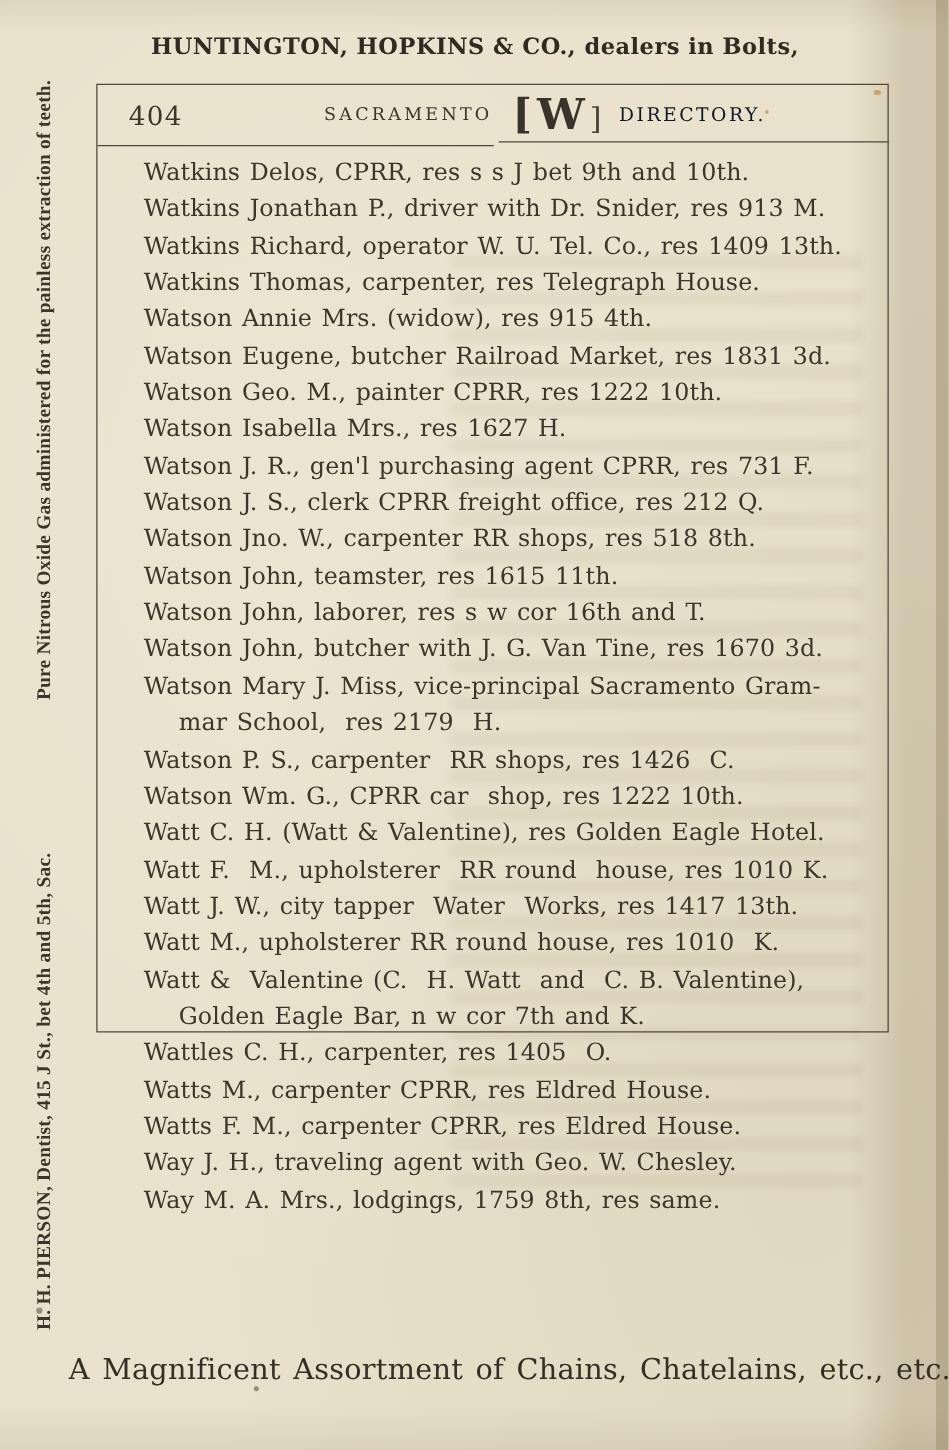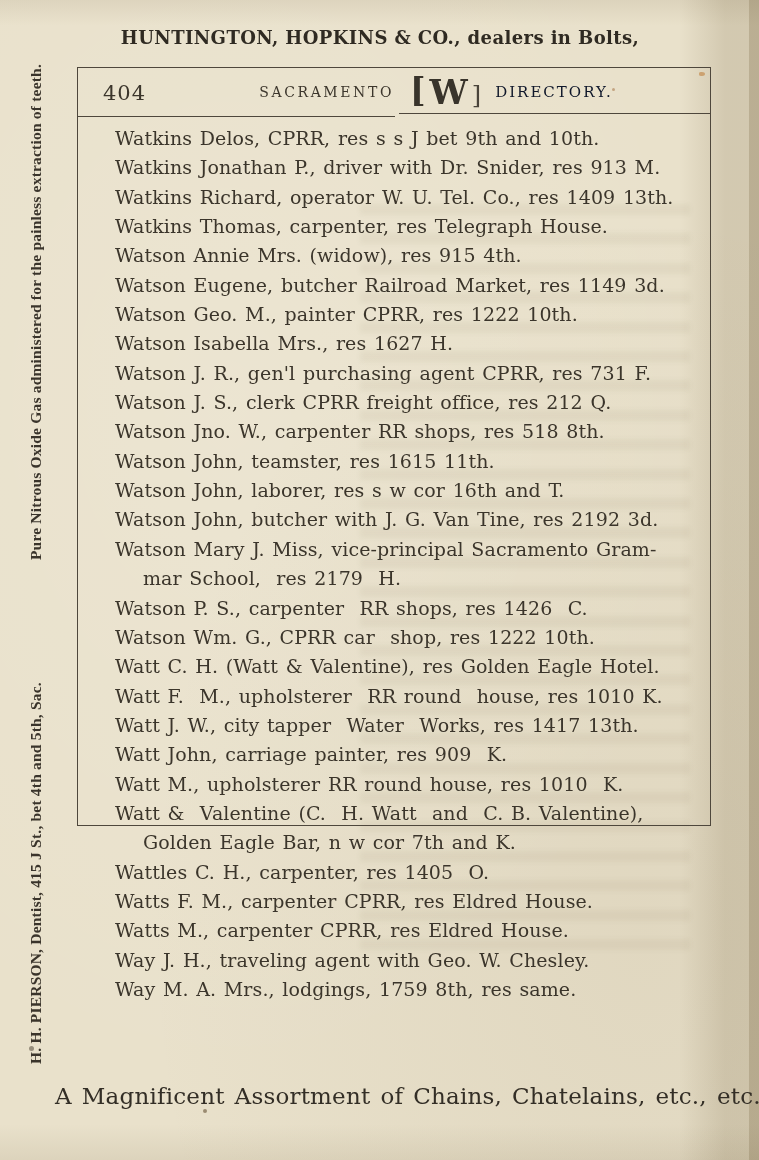--- a/index.html
+++ b/index.html
@@ -133,43 +133,42 @@
   </div>
   <div class="header-rule left"></div>
   <div class="header-rule right"></div>
 
   <div class="entries">
       <div class="entry">Watkins Delos, CPRR, res s s J bet 9th and 10th.</div>
       <div class="entry">Watkins Jonathan P., driver with Dr. Snider, res 913 M.</div>
       <div class="entry">Watkins Richard, operator W. U. Tel. Co., res 1409 13th.</div>
       <div class="entry">Watkins Thomas, carpenter, res Telegraph House.</div>
       <div class="entry">Watson Annie Mrs. (widow), res 915 4th.</div>
-      <div class="entry">Watson Eugene, butcher Railroad Market, res 1149 3d.</div>
+      <div class="entry">Watson Eugene, butcher Railroad Market, res 1831 3d.</div>
       <div class="entry">Watson Geo. M., painter CPRR, res 1222 10th.</div>
       <div class="entry">Watson Isabella Mrs., res 1627 H.</div>
       <div class="entry">Watson J. R., gen'l purchasing agent CPRR, res 731 F.</div>
       <div class="entry">Watson J. S., clerk CPRR freight office, res 212 Q.</div>
       <div class="entry">Watson Jno. W., carpenter RR shops, res 518 8th.</div>
       <div class="entry">Watson John, teamster, res 1615 11th.</div>
       <div class="entry">Watson John, laborer, res s w cor 16th and T.</div>
-      <div class="entry">Watson John, butcher with J. G. Van Tine, res 2192 3d.</div>
+      <div class="entry">Watson John, butcher with J. G. Van Tine, res 1670 3d.</div>
       <div class="entry">Watson Mary J. Miss, vice-principal Sacramento Gram-
 mar School,  res 2179  H.</div>
       <div class="entry">Watson P. S., carpenter  RR shops, res 1426  C.</div>
       <div class="entry">Watson Wm. G., CPRR car  shop, res 1222 10th.</div>
       <div class="entry">Watt C. H. (Watt &amp; Valentine), res Golden Eagle Hotel.</div>
       <div class="entry">Watt F.  M., upholsterer  RR round  house, res 1010 K.</div>
       <div class="entry">Watt J. W., city tapper  Water  Works, res 1417 13th.</div>
-      <div class="entry">Watt John, carriage painter, res 909  K.</div>
       <div class="entry">Watt M., upholsterer RR round house, res 1010  K.</div>
       <div class="entry">Watt &amp;  Valentine (C.  H. Watt  and  C. B. Valentine),
 Golden Eagle Bar, n w cor 7th and K.</div>
       <div class="entry">Wattles C. H., carpenter, res 1405  O.</div>
+      <div class="entry">Watts M., carpenter CPRR, res Eldred House.</div>
       <div class="entry">Watts F. M., carpenter CPRR, res Eldred House.</div>
-      <div class="entry">Watts M., carpenter CPRR, res Eldred House.</div>
       <div class="entry">Way J. H., traveling agent with Geo. W. Chesley.</div>
       <div class="entry">Way M. A. Mrs., lodgings, 1759 8th, res same.</div>
     </div>
 </div>
 
 <div class="sidebar">
   <div class="sidebar-rotated">
     <span>H. H. PIERSON, Dentist, 415 J St., bet 4th and 5th, Sac.</span>
     <span>Pure Nitrous Oxide Gas administered for the painless extraction of teeth.</span>
   </div>

